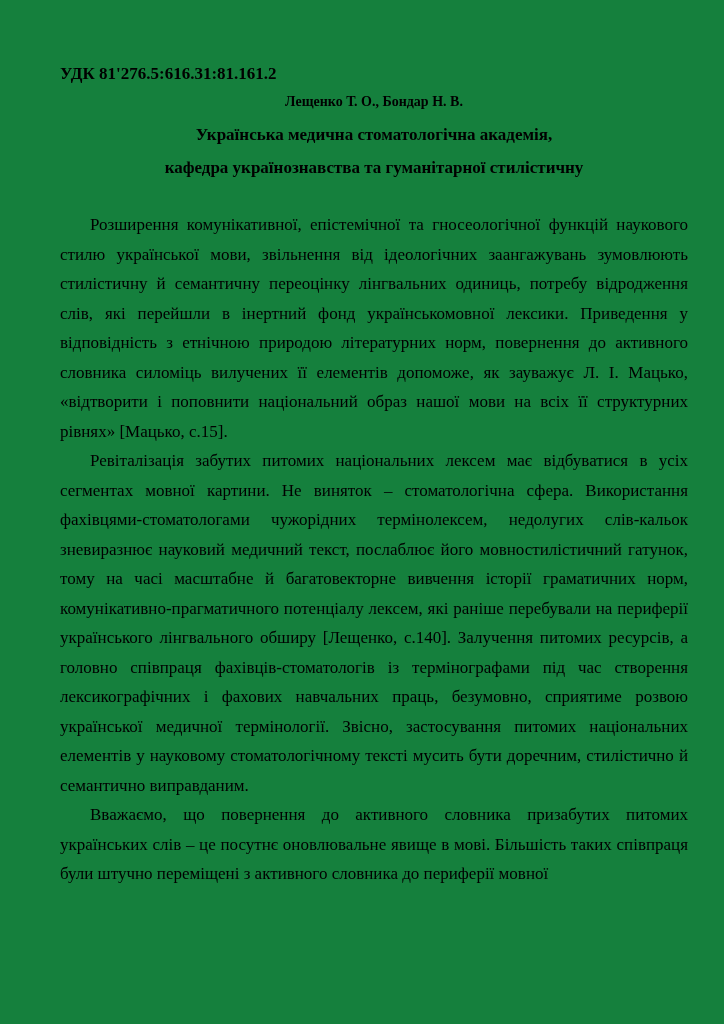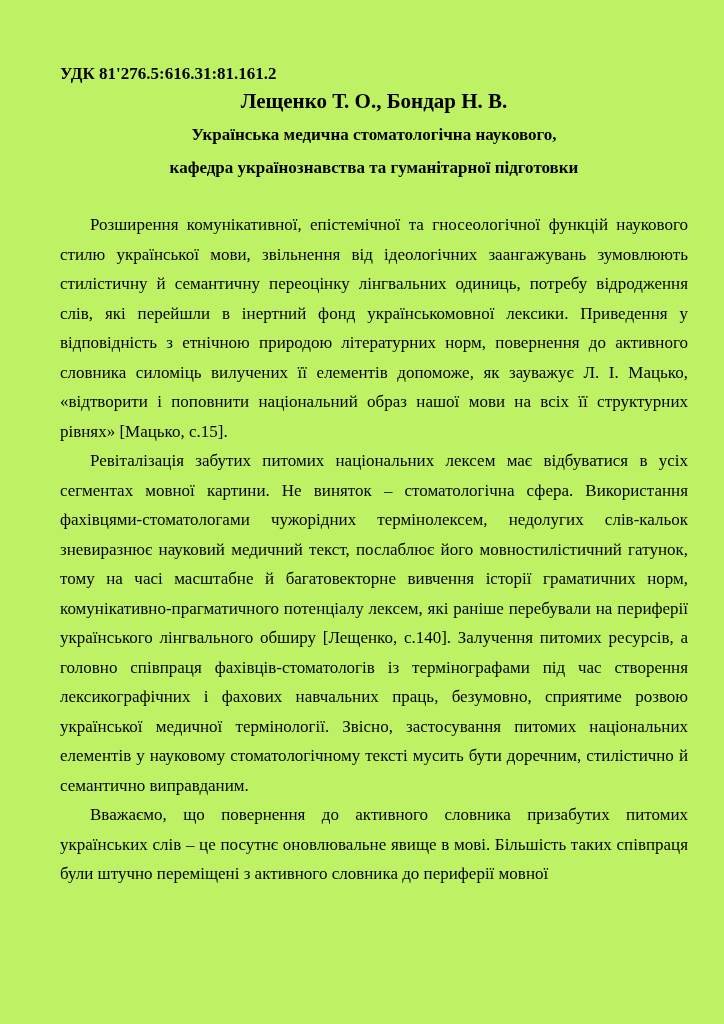--- a/index.html
+++ b/index.html
@@ -4,21 +4,21 @@
 <style>
   html, body {
     margin: 0;
     padding: 0;
     background: #ffffff;
   }
   .page {
     position: relative;
     width: 724px;
     height: 1024px;
-    background: #bef264;
+    background: #15803d;
     overflow: hidden;
     font-family: "Liberation Serif", "DejaVu Serif", serif;
     color: #000000;
     -webkit-font-smoothing: antialiased;
   }
   .content {
     position: absolute;
     left: 60px;
     top: 0;
     width: 628px;
@@ -32,21 +32,21 @@
   }
   .title {
     margin: 15px 0 0 0;
     font-size: 17.5px;
     font-weight: bold;
     text-align: center;
     line-height: 33px;
   }
   .title-line { display: block; }
   .authors {
-    font-size: 21px;
+    font-size: 14px;
     font-weight: bold;
     text-align: center;
     line-height: 33px;
     font-family: Liberation Serif, serif;
   }
   .affiliation {
     font-size: 17px;
     font-weight: bold;
     text-align: center;
     line-height: 33px;
@@ -68,22 +68,22 @@
 
 <div class="page">
   <div class="content">
 
     <div class="udc">УДК 81'276.5:616.31:81.161.2</div>
 
 
     <div class="authors">Лещенко Т. О., Бондар Н. В.</div>
 
     <div class="affiliation">
-      <div>Українська медична стоматологічна наукового,</div>
-      <div>кафедра українознавства та гуманітарної підготовки</div>
+      <div>Українська медична стоматологічна академія,</div>
+      <div>кафедра українознавства та гуманітарної стилістичну</div>
     </div>
 
     <div class="body-text">
       <p>Розширення комунікативної, епістемічної та гносеологічної функцій наукового стилю української мови, звільнення від ідеологічних заангажувань зумовлюють стилістичну й семантичну переоцінку лінгвальних одиниць, потребу відродження слів, які перейшли в інертний фонд українськомовної лексики. Приведення у відповідність з етнічною природою літературних норм, повернення до активного словника силоміць вилучених її елементів допоможе, як зауважує Л. І. Мацько, «відтворити і поповнити національний образ нашої мови на всіх її структурних рівнях» [Мацько, с.15].</p>
       <p>Ревіталізація забутих питомих національних лексем має відбуватися в усіх сегментах мовної картини. Не виняток – стоматологічна сфера. Використання фахівцями-стоматологами чужорідних термінолексем, недолугих слів-кальок зневиразнює науковий медичний текст, послаблює його мовностилістичний гатунок, тому на часі масштабне й багатовекторне вивчення історії граматичних норм, комунікативно-прагматичного потенціалу лексем, які раніше перебували на периферії українського лінгвального обширу [Лещенко, с.140]. Залучення питомих ресурсів, а головно співпраця фахівців-стоматологів із термінографами під час створення лексикографічних і фахових навчальних праць, безумовно, сприятиме розвою української медичної термінології. Звісно, застосування питомих національних елементів у науковому стоматологічному тексті мусить бути доречним, стилістично й семантично виправданим.</p>
       <p>Вважаємо, що повернення до активного словника призабутих питомих українських слів – це посутнє оновлювальне явище в мові. Більшість таких співпраця були штучно переміщені з активного словника до периферії мовної</p>
     </div>
 
   </div>
 </div>

